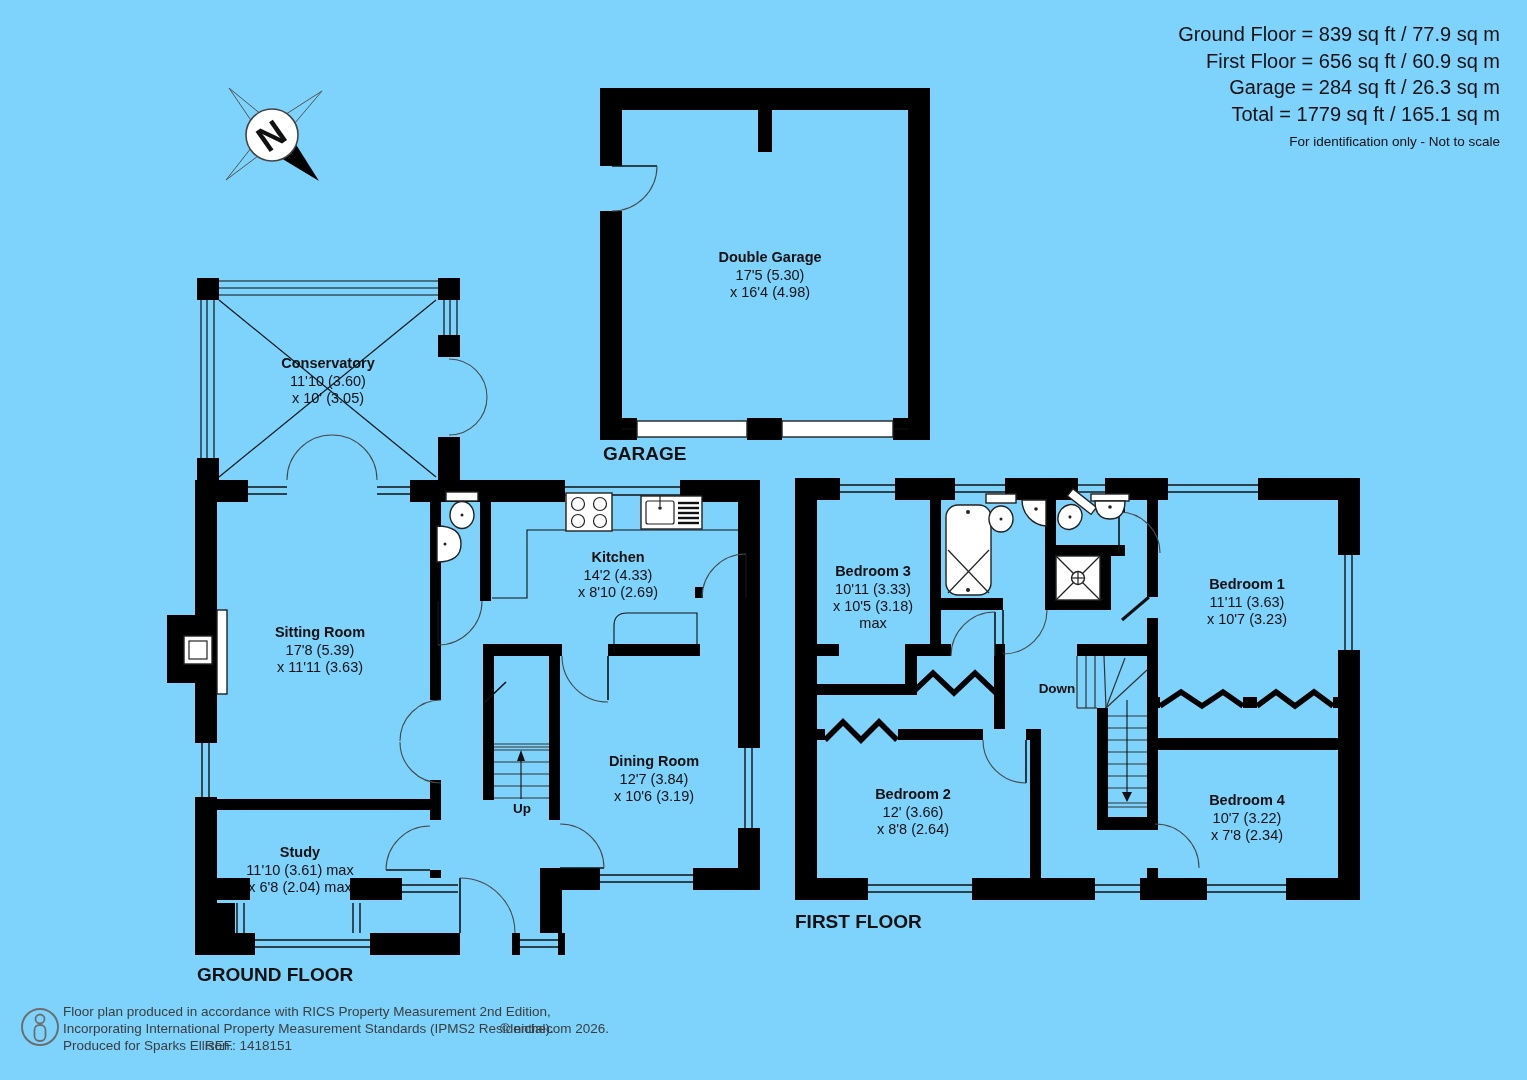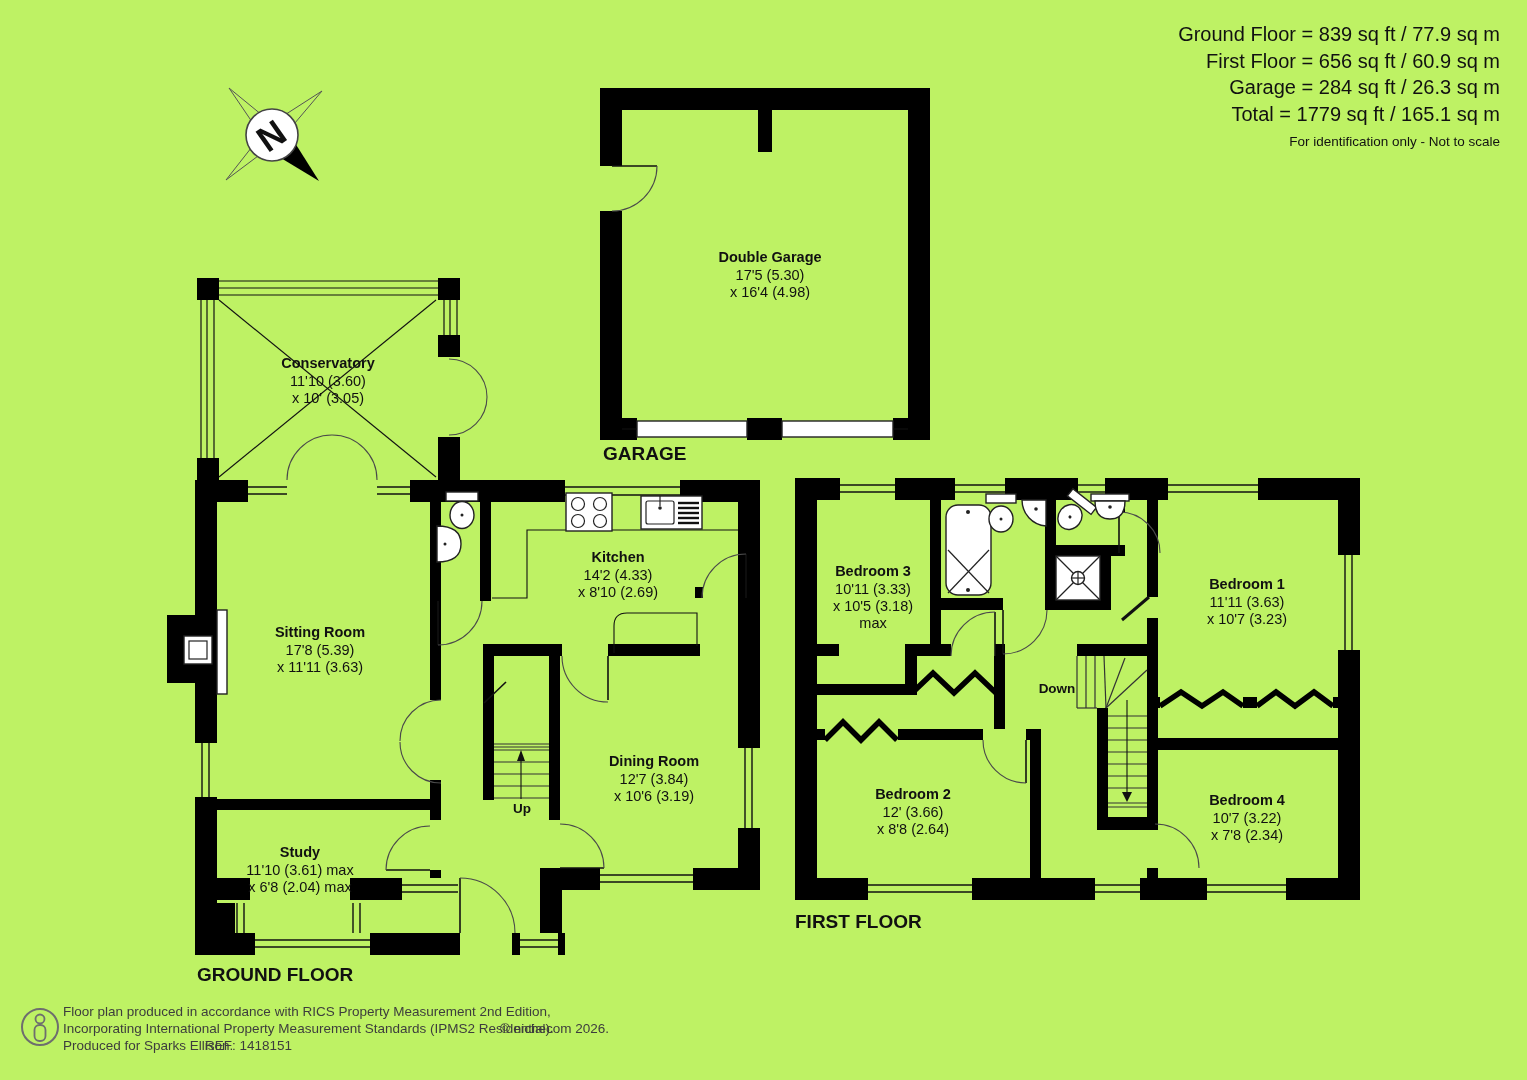--- a/index.html
+++ b/index.html
@@ -1,17 +1,17 @@
 <!DOCTYPE html>
 <html><head>
 <meta charset="utf-8">
 <title>Floor Plan</title>
 <style>
   html,body{margin:0;padding:0;background:#fff;}
-  .canvas{position:relative;width:1527px;height:1080px;background:#bef264;overflow:hidden;
+  .canvas{position:relative;width:1527px;height:1080px;background:#7dd3fc;overflow:hidden;
           font-family:"Liberation Sans", sans-serif;}
   svg{position:absolute;left:0;top:0;}
   svg text{font-family:"Liberation Sans", sans-serif;fill:#111;}
   .wall{fill:#000;stroke:none;}
   .thin2{fill:none;stroke:#111;stroke-width:1.1;}
   .arc{fill:none;stroke:#4a4a4a;stroke-width:1.1;}
   .leaf{stroke:#111;stroke-width:1.6;}
   .winline{stroke:#111;stroke-width:1.4;}
   .glz{stroke:#111;stroke-width:1.2;}
   .fixture{fill:#fff;stroke:#222;stroke-width:1.4;}

